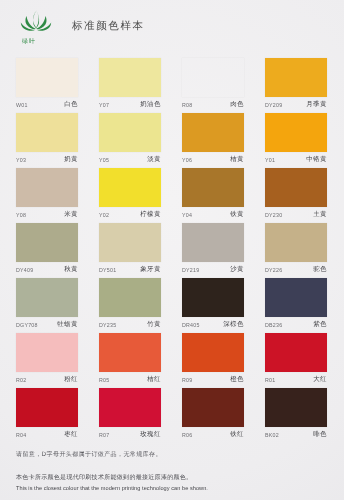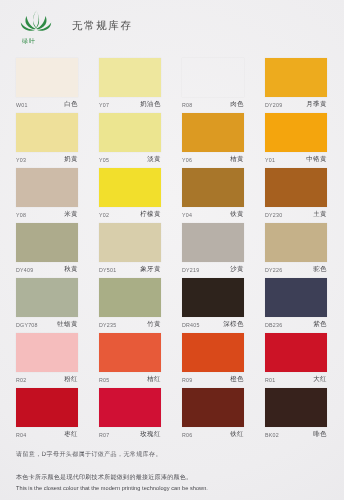--- a/index.html
+++ b/index.html
@@ -148,21 +148,21 @@
           <path d="M22 5 C19 9 18.5 14 20 18 C21 20.5 22.8 21.5 22 22 C21 21 19.5 19.5 19.2 17 C18.8 13 20 8 22 5 Z"></path>
           <path d="M22 4 C24.6 8 25.4 13.6 23.8 18 C23 20.3 22 21.4 22 22.4 C23.2 21.2 24.6 19.3 25 16.6 C25.6 12.2 24.2 7.4 22 4 Z"></path>
           <path d="M12.5 10 C13.4 16 17 21 22 23 C19.4 23.6 15 22 12.6 18.4 C10.7 15.6 11.6 11.8 12.5 10 Z"></path>
           <path d="M31.5 10 C30.6 16 27 21 22 23 C24.6 23.6 29 22 31.4 18.4 C33.3 15.6 32.4 11.8 31.5 10 Z"></path>
           <path d="M6.8 16.4 C9.6 20.8 14.6 23.6 21.4 23.8 C18.6 25.6 13.2 25 9.8 22.4 C7.8 20.9 6.9 18.4 6.8 16.4 Z"></path>
           <path d="M37.2 16.4 C34.4 20.8 29.4 23.6 22.6 23.8 C25.4 25.6 30.8 25 34.2 22.4 C36.2 20.9 37.1 18.4 37.2 16.4 Z"></path>
         </g>
       </svg>
       <span class="logo-text">绿叶</span>
     </div>
-    <div class="header-title">无常规库存</div>
+    <div class="header-title">标准颜色样本</div>
   </div>
 
   <div class="grid" id="swatch-grid">
       <div class="cell">
         <div class="chip" style="background: rgb(244, 236, 225);"></div>
         <div class="cell-label">
           <span class="code">W01</span>
           <span class="cname">白色</span>
         </div>
       </div>

